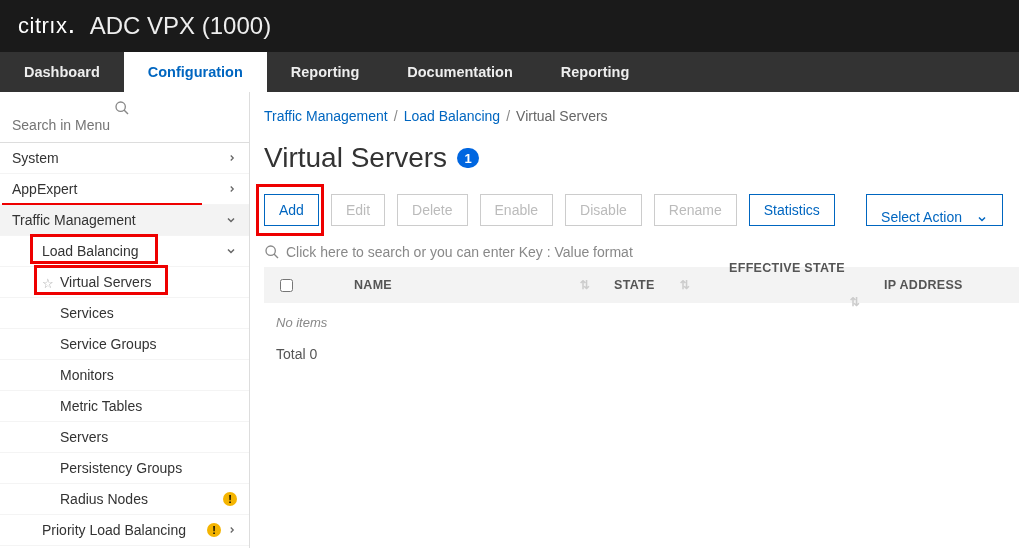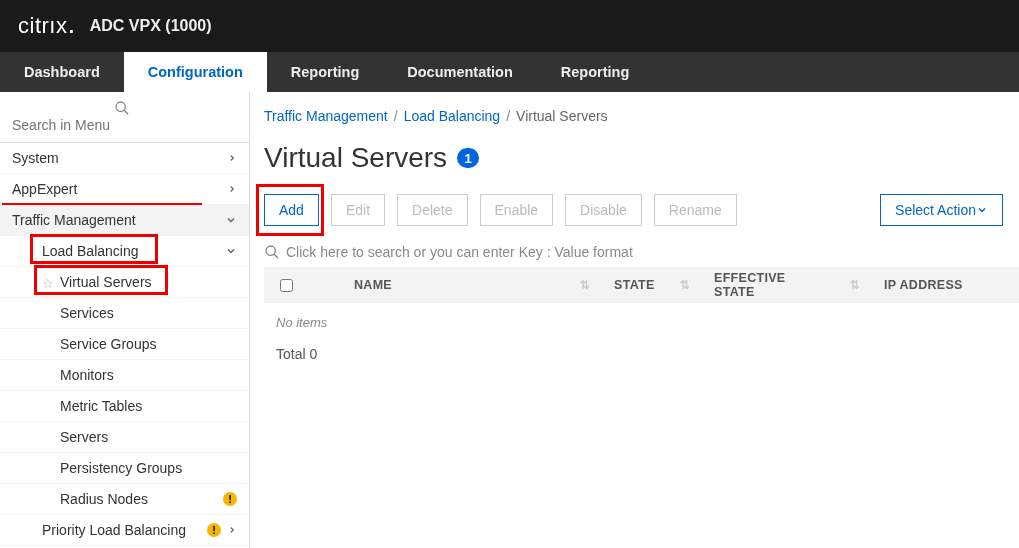--- a/index.html
+++ b/index.html
@@ -19,21 +19,21 @@
     height: 52px;
     padding: 0 18px;
   }
   .logo {
     font-size: 22px;
     letter-spacing: 0.5px;
     margin-right: 14px;
     font-weight: 400;
   }
   .logo .dot { color: #fff; font-size: 28px; line-height: 0; }
-  .product-name { font-size: 16px; color: #eee; font-weight: 700; }
+  .product-name { font-size: 24px; color: #eee; font-weight: 400; }
   .navbar {
     background: #333;
     display: flex;
     height: 40px;
   }
   .nav-tab {
     color: #eee;
     padding: 0 24px;
     display: flex;
     align-items: center;
@@ -137,21 +137,21 @@
     border: 1px solid #ccc;
     background: #fff;
     color: #bbb;
     font-size: 14px;
     display: flex;
     align-items: center;
     cursor: default;
   }
   .btn.primary { color: #0066c0; border-color: #0066c0; cursor: pointer; }
   .btn.enabled { color: #0066c0; border-color: #0066c0; cursor: pointer; }
-  .btn.select-action { margin-left: auto; margin-right: 16px; gap: 0; }
+  .btn.select-action { margin-left: auto; margin-right: 16px; gap: 14px; align-items: flex-end; }
   .search-row {
     display: flex;
     align-items: center;
     gap: 6px;
     color: #888;
     margin-bottom: 3px;
     padding: 4px 0;
   }
   .table-header {
     background: #f3f3f3;
@@ -161,21 +161,21 @@
     color: #555;
     font-size: 12.5px;
     font-weight: 600;
     letter-spacing: 0.3px;
   }
   .th { display:flex; align-items:center; gap:20px; padding: 0 12px; }
   .th.checkbox { width: 40px; }
   .th.expand { width: 38px; }
   .th.name { width: 260px; }
   .th.state { width: 100px; }
-  .th.estate { width: 170px; }
+  .th.estate { width: 170px; flex-direction: column; }
   .th.ip { flex: 1; }
   .sort-icon { color: #ccc; font-size: 12px; margin-left: auto; }
   .table-body { padding: 8px 4px; }
   .no-items { font-style: italic; color: #888; padding: 4px 8px; font-size: 13px; }
   .total { color: #555; padding: 12px 8px; font-size: 14px; }
 </style>
 </head>
 <body>
 
 <div class="topbar">
@@ -310,20 +310,21 @@
     </h1>
 
     <div class="toolbar" style="position:relative">
       <div class="redbox" style="left:-8px; top:-10px; width:68px; height:52px;"></div>
       <button class="btn primary">Add</button>
       <button class="btn">Edit</button>
       <button class="btn">Delete</button>
       <button class="btn">Enable</button>
       <button class="btn">Disable</button>
       <button class="btn">Rename</button>
+      <button class="btn enabled">Statistics</button>
       <button class="btn enabled select-action">
         <span>Select Action</span>
         <svg width="12" height="12" viewBox="0 0 24 24" fill="none" stroke="#0066c0" stroke-width="3">
             <polyline points="6 9 12 15 18 9"></polyline>
           </svg>
       </button>
     </div>
 
     <div class="search-row">
       <svg width="16" height="16" viewBox="0 0 24 24" fill="none" stroke="#888" stroke-width="2">

